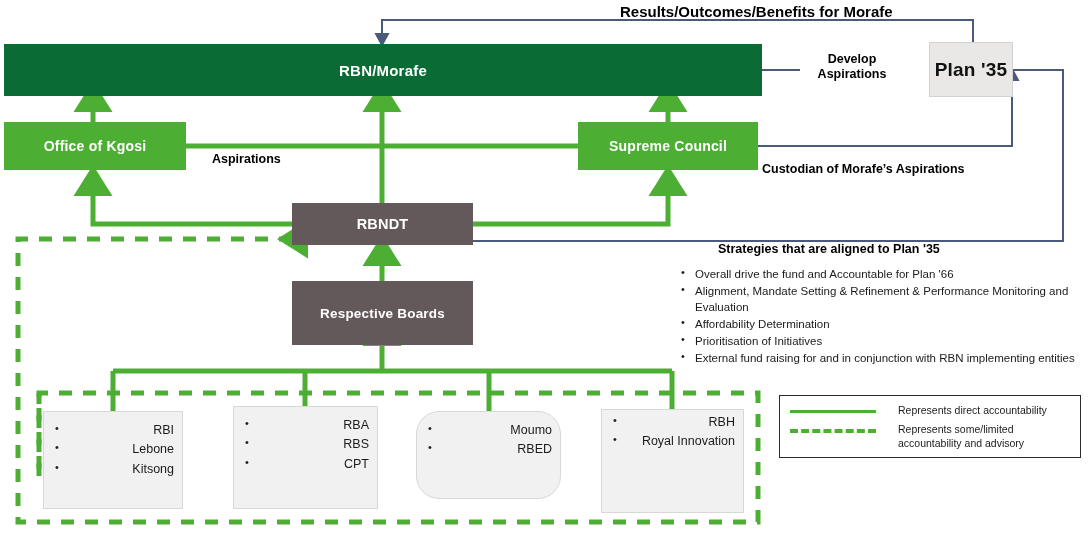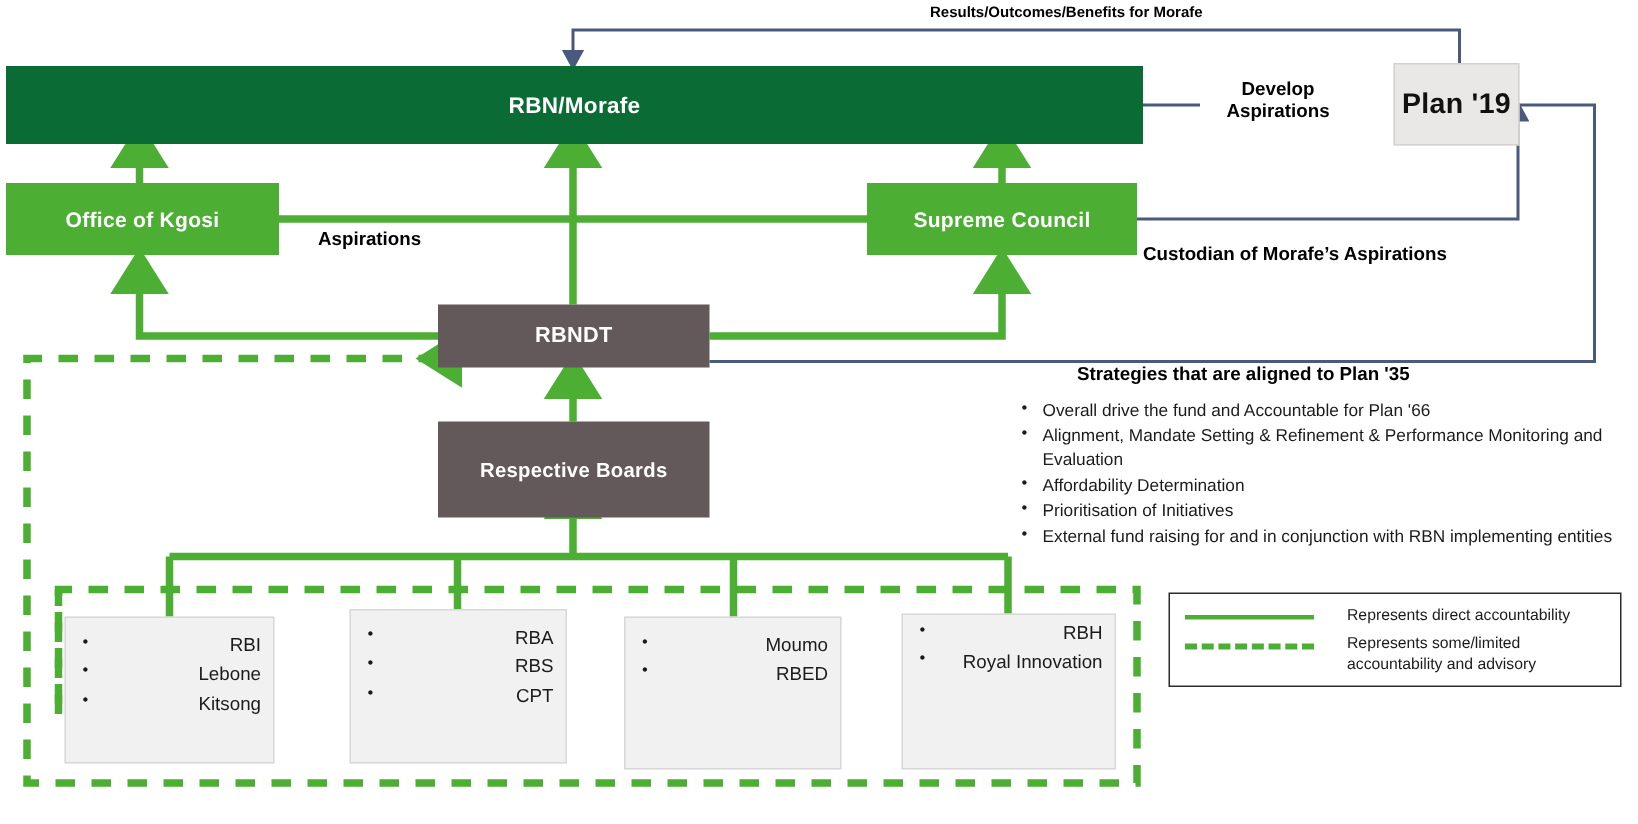--- a/index.html
+++ b/index.html
@@ -221,24 +221,24 @@
 
   <div class="node brown" style="left:292px; top:203px; width:181px; height:42px; font-size:14.5px;">
     <span>RBNDT</span>
   </div>
 
   <div class="node brown" style="left:292px; top:281px; width:181px; height:64px; font-size:13.5px;">
     <span>Respective Boards</span>
   </div>
 
   <div class="node plan" style="left:929px; top:42px; width:84px; height:55px; font-size:19px;">
-    <span>Plan '19</span>
-  </div>
-
-  <div class="label" style="left:620px; top:3px; font-size:10px;">Results/Outcomes/Benefits  for Morafe</div>
+    <span>Plan '35</span>
+  </div>
+
+  <div class="label" style="left:620px; top:3px; font-size:15px;">Results/Outcomes/Benefits  for Morafe</div>
 
   <div class="label" style="left:802px; top:52px; font-size:12.5px; width:100px; text-align:center;">
     <div>Develop</div>
     <div>Aspirations</div>
   </div>
 
   <div class="label" style="left:212px; top:152px; font-size:12.5px; width:240px;">
     <div>Aspirations</div>
   </div>
 
@@ -265,21 +265,21 @@
   </div>
 
   <div class="entity-box" style="left:233px; top:406px; width:145px; height:103px;">
     <ul>
       <li>RBA</li>
       <li>RBS</li>
       <li>CPT</li>
     </ul>
   </div>
 
-  <div class="entity-box" style="left:416px; top:411px; width:145px; height:102px;">
+  <div class="entity-box" style="left:416px; top:411px; width:145px; height:88px;border-radius:23px;">
     <ul>
       <li>Moumo</li>
       <li>RBED</li>
     </ul>
   </div>
 
   <div class="entity-box" style="left:601px; top:409px; width:143px; height:104px; padding-top:3px;">
     <ul>
       <li>RBH</li>
       <li>Royal Innovation</li>

